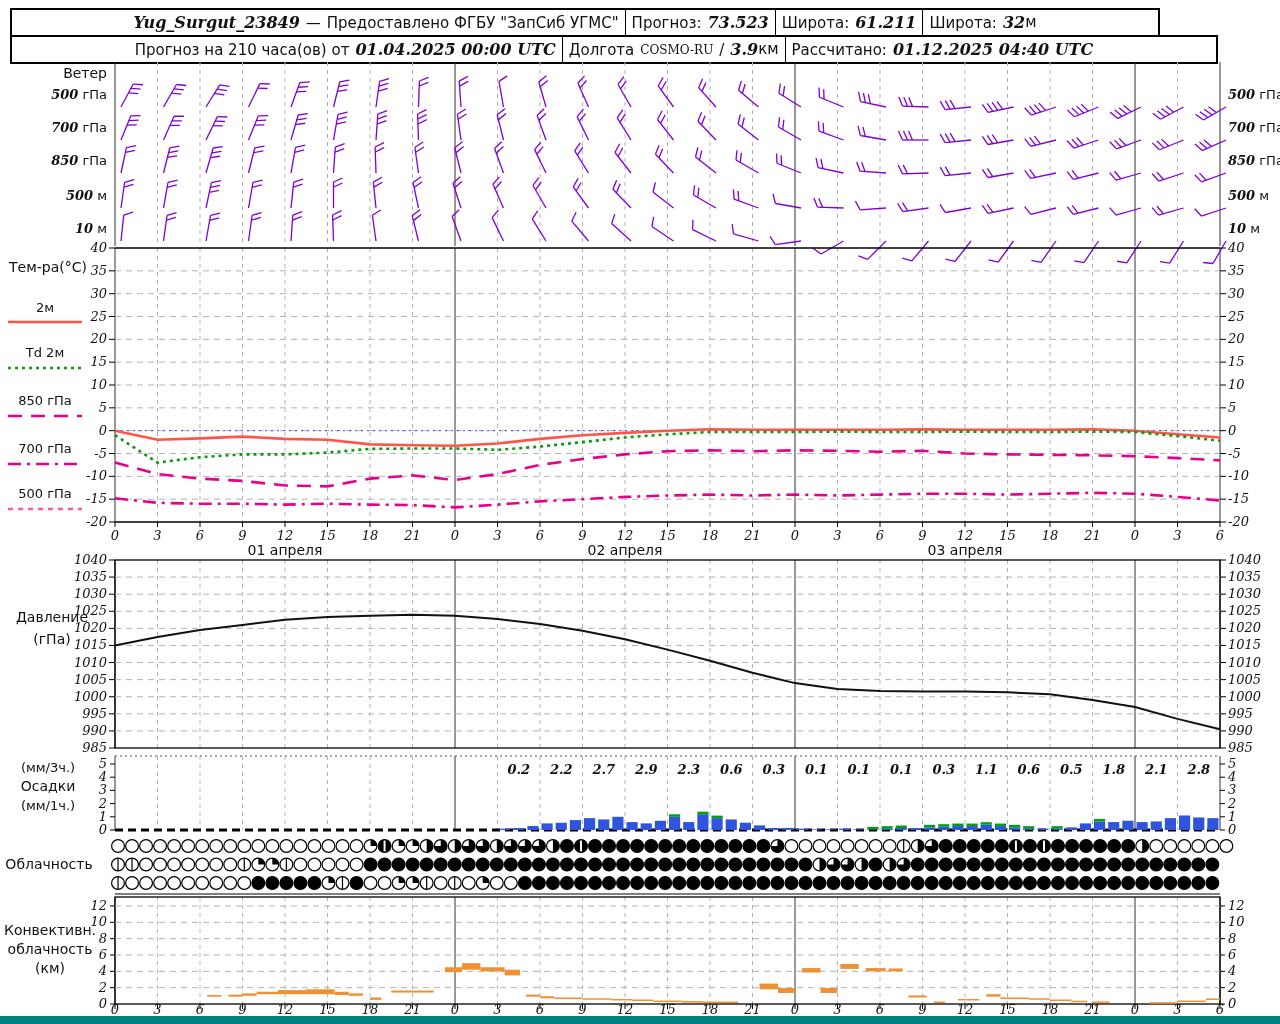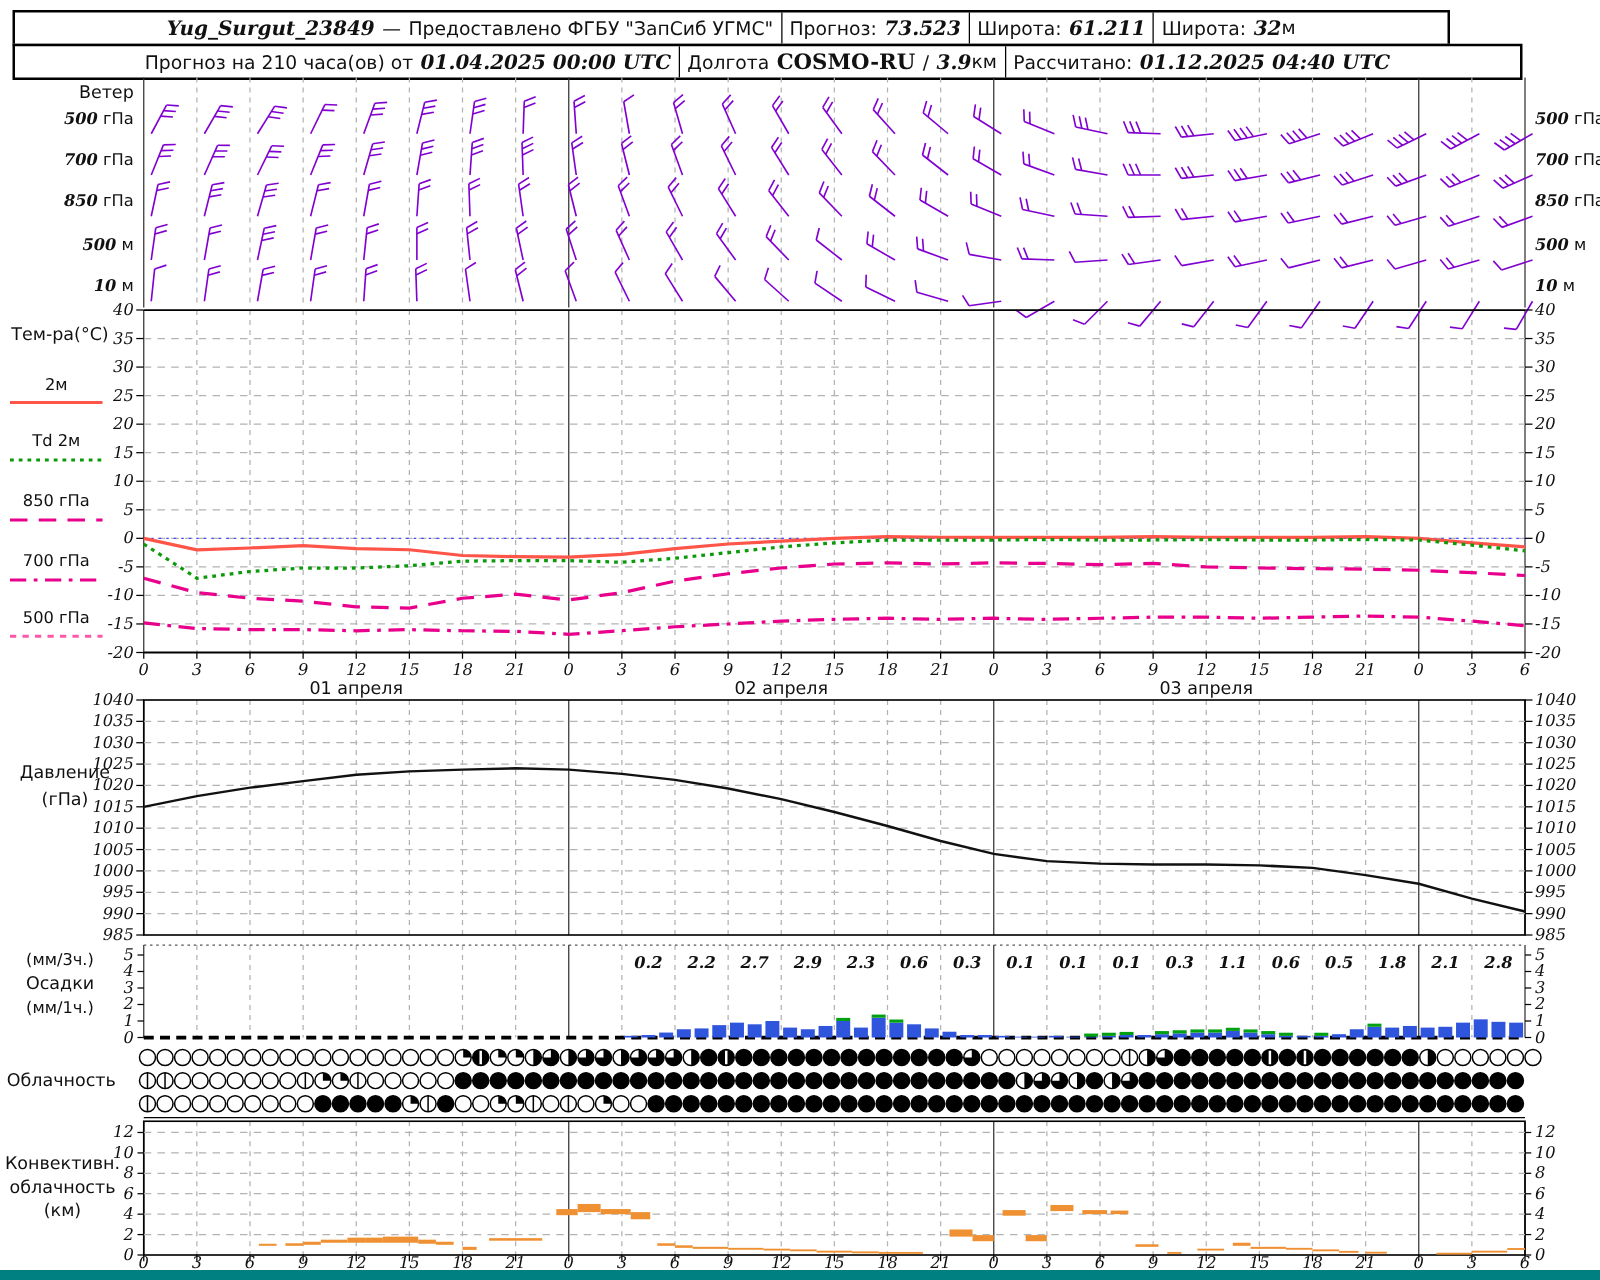--- a/index.html
+++ b/index.html
@@ -4,21 +4,21 @@
 <style>
   html,body{margin:0;padding:0;background:#fff}
   .page{position:relative;width:1280px;height:1024px;background:#fff;overflow:hidden;
         font-family:"DejaVu Sans",sans-serif;color:#111}
   .hdr-box{position:absolute;border:2px solid #000;background:#fff;display:flex;
         align-items:center;justify-content:center;gap:6px;font-size:15px;white-space:nowrap}
   .h1{left:10px;top:8px;width:1146px;height:25px}
   .h2{left:10px;top:35px;width:1204px;height:25px}
   .station{font-family:"DejaVu Serif",serif;font-style:italic;font-weight:bold;font-size:16px}
   .num{font-family:"DejaVu Serif",serif;font-style:italic;font-weight:bold;font-size:16px}
-  .model{font-family:"DejaVu Serif",serif;font-weight:bold;font-size:17px}
+  .model{font-family:"DejaVu Serif",serif;font-weight:normal;font-size:12px}
   .vsep{border-left:1.5px solid #000;align-self:stretch;height:100%}
   .footer-bar{position:absolute;left:0;top:1016px;width:1280px;height:8px}
   svg text{user-select:none}
   .ax{font:italic 13px "DejaVu Serif",serif;fill:#111}
   .axb{font:italic bold 13px "DejaVu Serif",serif;fill:#111}
   .lbl{font:13px "DejaVu Sans",sans-serif;fill:#111}
   .lbl2{font:14px "DejaVu Sans",sans-serif;fill:#111}
   .lnum{font:italic bold 13px "DejaVu Serif",serif;fill:#111}
 </style>
 </head>

